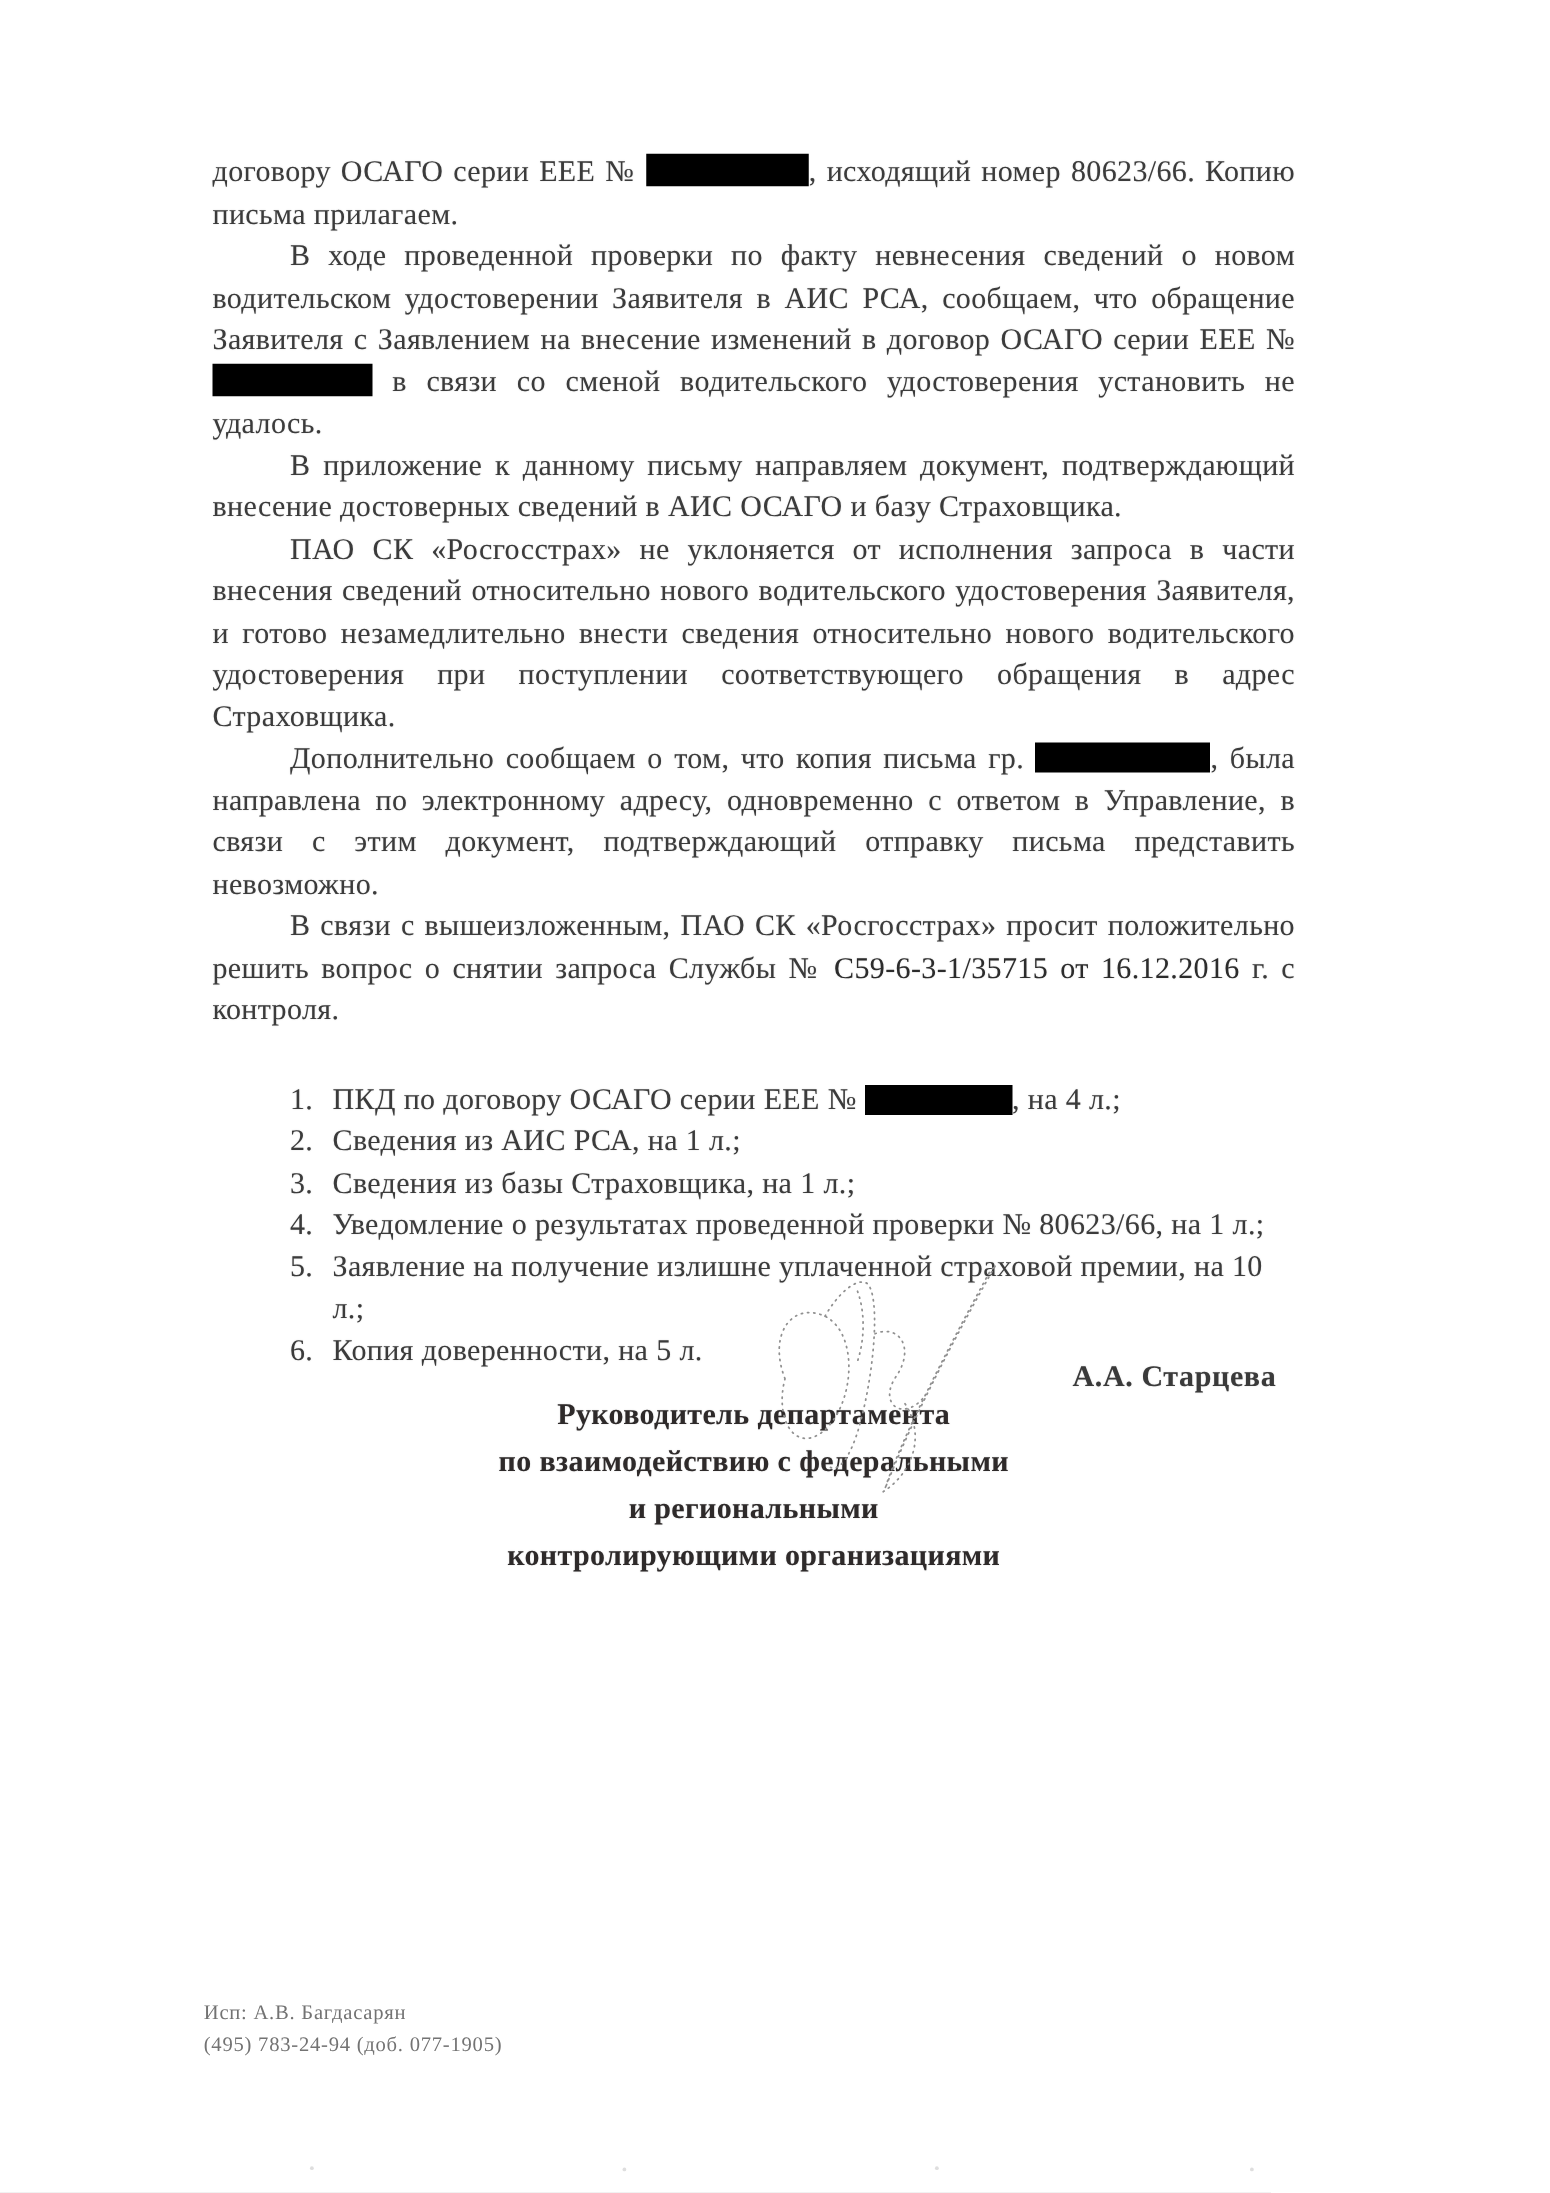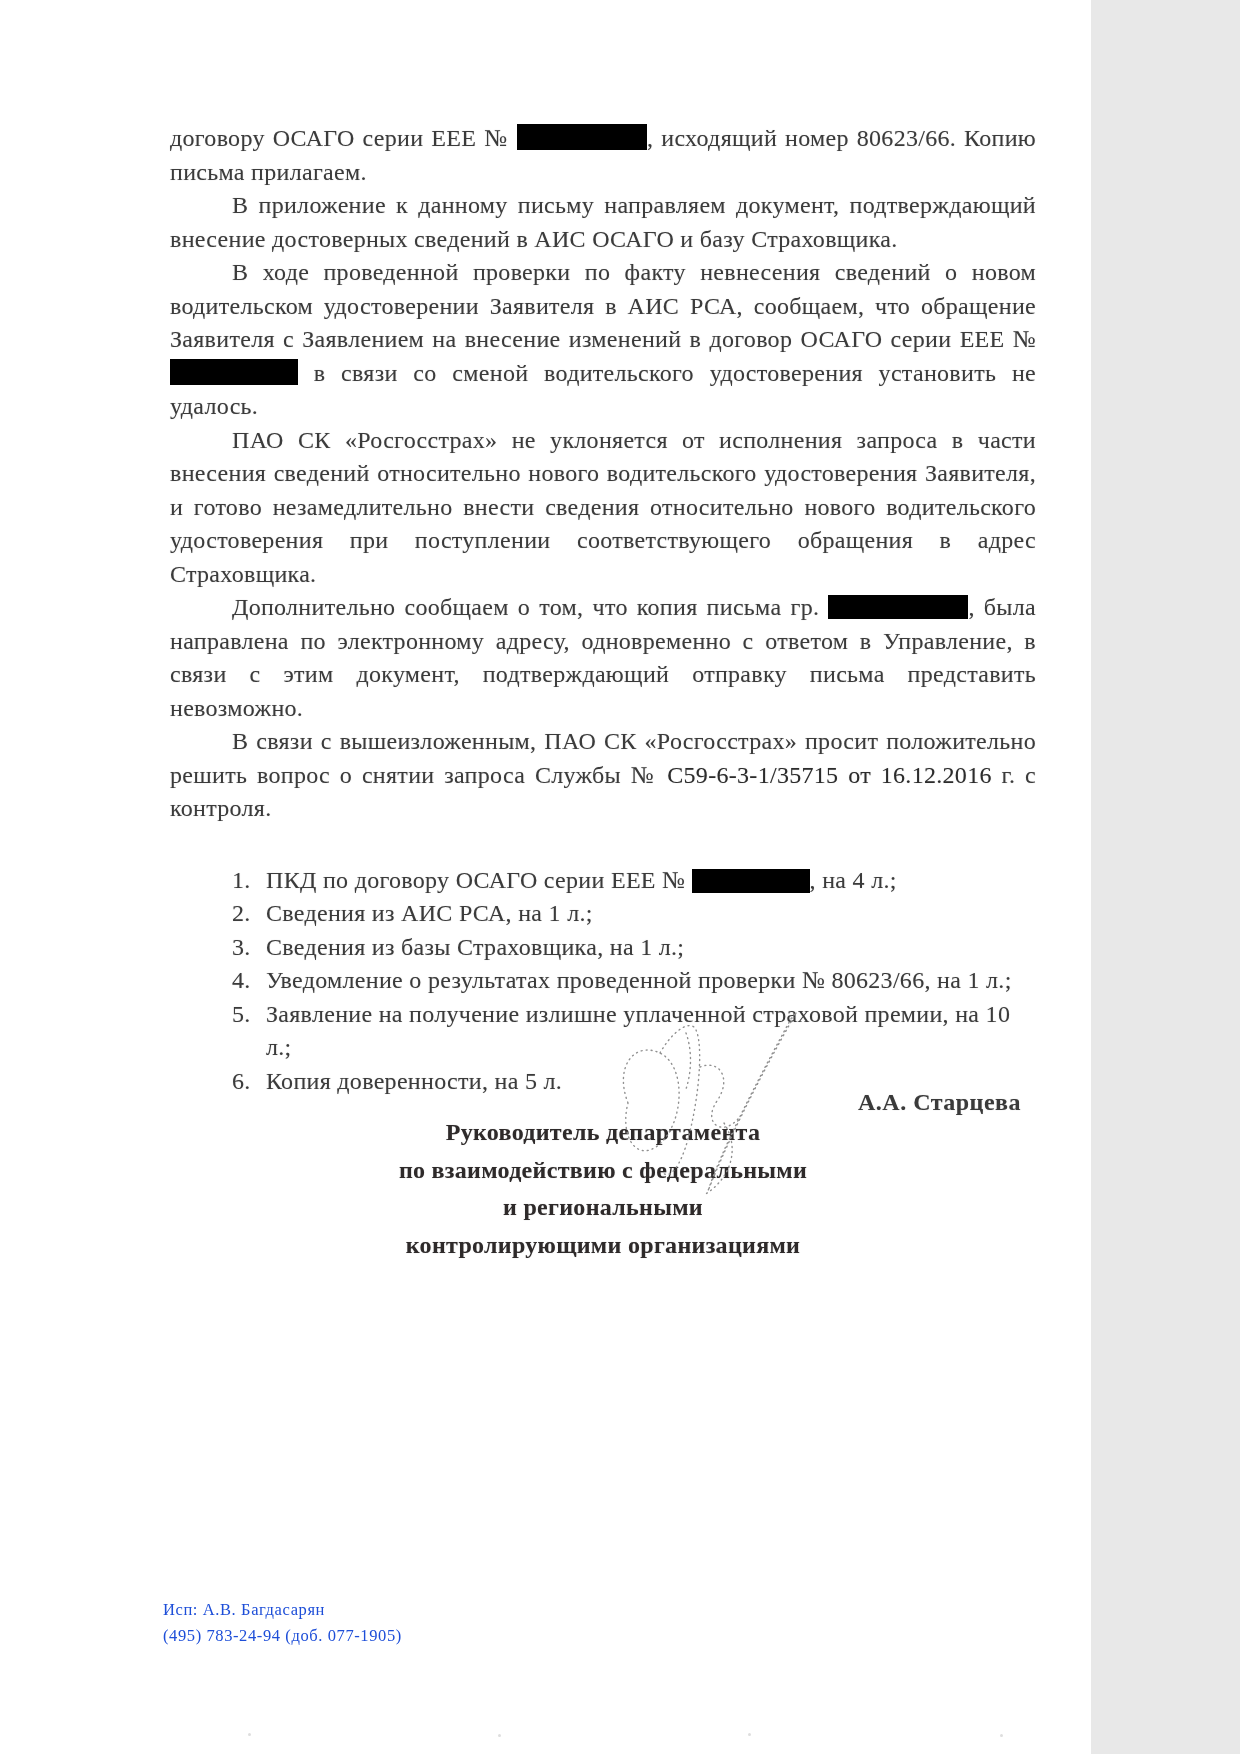--- a/index.html
+++ b/index.html
@@ -1,18 +1,18 @@
 <!DOCTYPE html>
 <html><head>
 <meta charset="utf-8">
 <style>
   html,body{margin:0;padding:0;background:#e8e8e8;}
   .page{
     position:relative;
-    width:1091px;height:1754px;
+    width:1240px;height:1754px;
     background:#ffffff;
     overflow:hidden;
     font-family:"Liberation Serif","DejaVu Serif",serif;
     color:#3b3b3b;
   }
   .content{
     position:absolute;left:170px;top:122px;width:866px;
     font-size:24px;line-height:33.5px;
     text-align:justify;
     letter-spacing:0.3px;
@@ -46,36 +46,36 @@
   .sig-name{
     position:absolute;left:858px;top:1089px;
     font-size:24px;font-weight:bold;color:#3a3a3a;
     letter-spacing:0.5px;
     text-shadow:0 0 1px rgba(90,90,90,0.35);
   }
   .scrawl{position:absolute;left:600px;top:1005px;}
   .footer{
     position:absolute;left:163px;top:1597px;
     font-size:16.5px;line-height:26px;
-    color:#1d4ed8;letter-spacing:0.6px;
+    color:#737373;letter-spacing:0.6px;
   }
   .speck{position:absolute;width:3px;height:3px;border-radius:50%;background:#bdbdbd;opacity:.5;}
 </style>
 </head>
 <body>
 
 <div class="page">
 
   <div class="content">
 
     <p class="para"><span>договору ОСАГО серии ЕЕЕ № </span><span class="redact r1"></span><span>, исходящий номер 80623/66. Копию письма прилагаем.</span></p>
 
+    <p class="para indent"><span>В ходе проведенной проверки по факту невнесения сведений о новом водительском удостоверении Заявителя в АИС РСА, сообщаем, что обращение Заявителя с Заявлением на внесение изменений в договор ОСАГО серии ЕЕЕ № </span><span class="redact r2"></span><span> в связи со сменой водительского удостоверения установить не удалось.</span></p>
+
     <p class="para indent">В приложение к данному письму направляем документ, подтверждающий внесение достоверных сведений в АИС ОСАГО и базу Страховщика.</p>
-
-    <p class="para indent"><span>В ходе проведенной проверки по факту невнесения сведений о новом водительском удостоверении Заявителя в АИС РСА, сообщаем, что обращение Заявителя с Заявлением на внесение изменений в договор ОСАГО серии ЕЕЕ № </span><span class="redact r2"></span><span> в связи со сменой водительского удостоверения установить не удалось.</span></p>
 
     <p class="para indent">ПАО СК «Росгосстрах» не уклоняется от исполнения запроса в части внесения сведений относительно нового водительского удостоверения Заявителя, и готово незамедлительно внести сведения относительно нового водительского удостоверения при поступлении соответствующего обращения в адрес Страховщика.</p>
 
     <p class="para indent"><span>Дополнительно сообщаем о том, что копия письма гр. </span><span class="redact r3"></span><span>, была направлена по электронному адресу, одновременно с ответом в Управление, в связи с этим документ, подтверждающий отправку письма представить невозможно.</span></p>
 
     <p class="para indent"><span>В связи с вышеизложенным, ПАО СК «Росгосстрах» просит положительно решить вопрос о снятии запроса Службы № </span><span class="bold-frag">С59-6-3-1/35715 от 16.12.2016</span><span> г. с контроля.</span></p>
 
 
     <div class="attach-list">
       <div class="li">

